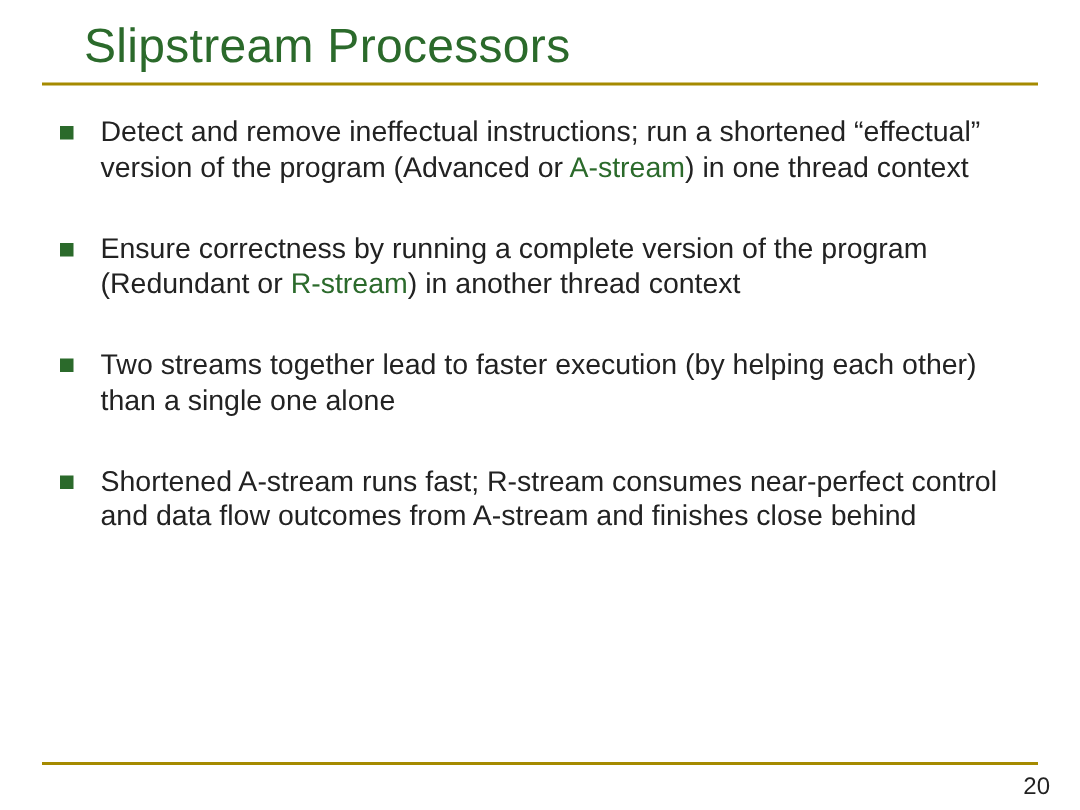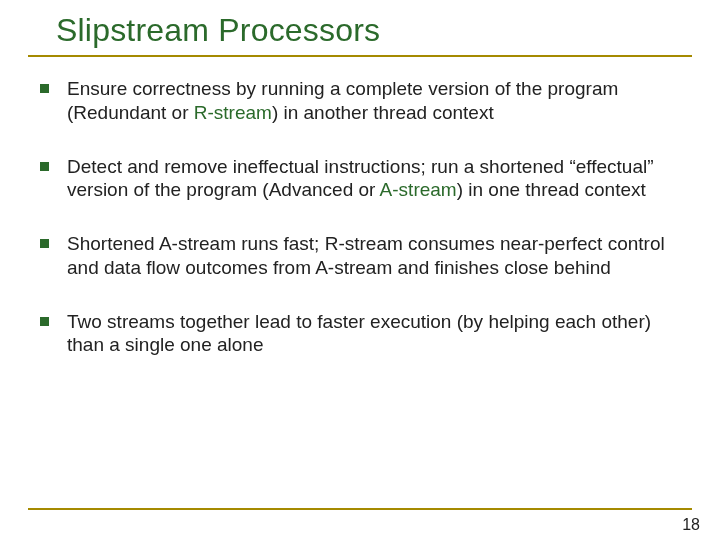--- a/index.html
+++ b/index.html
@@ -75,37 +75,37 @@
 </head>
 <body>
 
 <div class="slide">
   <h1 class="title">Slipstream Processors</h1>
   <hr class="title-rule">
   <ul class="bullets">
     <li>
       <span class="bullet-icon"></span>
       <span class="bullet-text">
+        <span>Detect and remove ineffectual instructions; run a shortened “effectual” version of the program (Advanced or </span><span class="highlight">A-stream</span><span>) in one thread context</span>
+      </span>
+    </li>
+    <li>
+      <span class="bullet-icon"></span>
+      <span class="bullet-text">
         <span>Ensure correctness by running a complete version of the program (Redundant or </span><span class="highlight">R-stream</span><span>) in another thread context</span>
       </span>
     </li>
     <li>
       <span class="bullet-icon"></span>
       <span class="bullet-text">
-        <span>Detect and remove ineffectual instructions; run a shortened “effectual” version of the program (Advanced or </span><span class="highlight">A-stream</span><span>) in one thread context</span>
+        <span>Two streams together lead to faster execution (by helping each other) than a single one alone</span><span class="highlight"></span><span></span>
       </span>
     </li>
     <li>
       <span class="bullet-icon"></span>
       <span class="bullet-text">
         <span>Shortened A-stream runs fast; R-stream consumes near-perfect control and data flow outcomes from A-stream and finishes close behind</span><span class="highlight"></span><span></span>
       </span>
     </li>
-    <li>
-      <span class="bullet-icon"></span>
-      <span class="bullet-text">
-        <span>Two streams together lead to faster execution (by helping each other) than a single one alone</span><span class="highlight"></span><span></span>
-      </span>
-    </li>
   </ul>
   <hr class="footer-rule">
-  <div class="page-num">18</div>
+  <div class="page-num">20</div>
 </div>
 
 </body></html>

